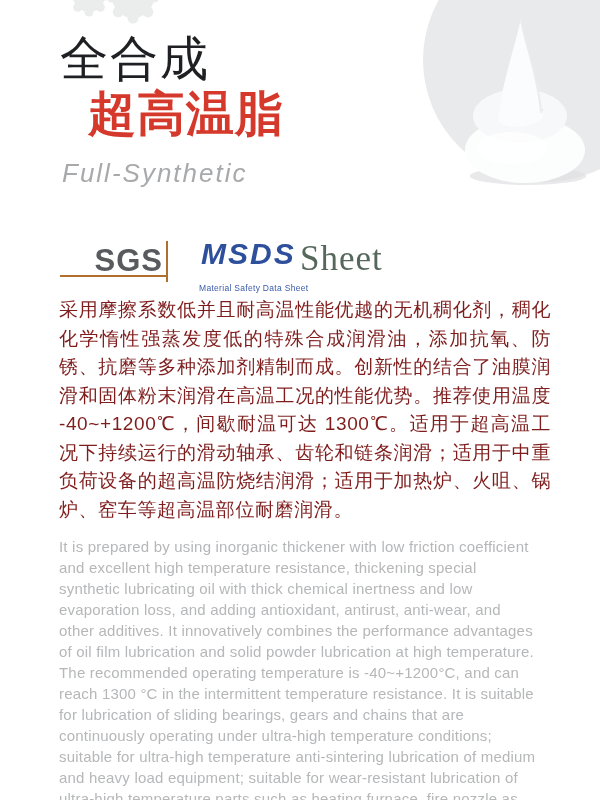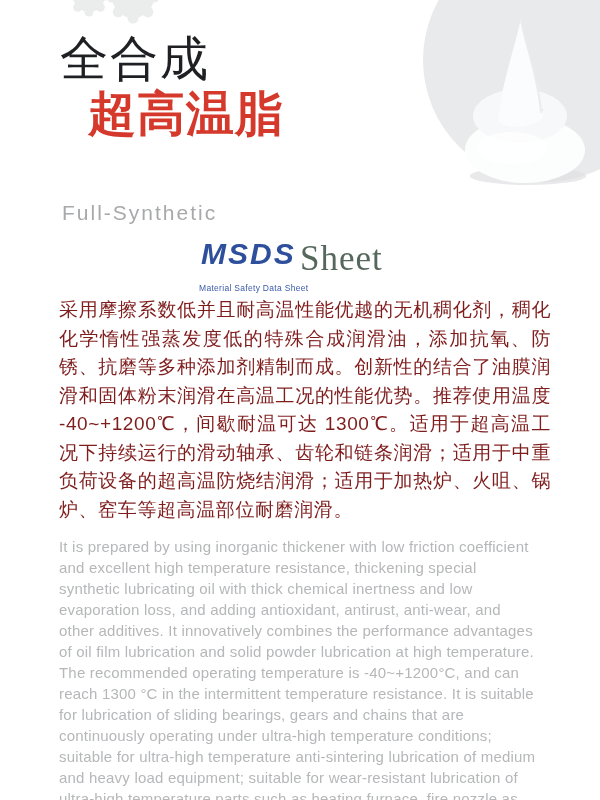--- a/index.html
+++ b/index.html
@@ -22,22 +22,22 @@
   
   .title-cn { position: absolute; left: 60px; top: 32px; line-height: 1.14; }
   .title-line1 {
     font-size: 48px; font-weight: 400; color: #1f2023; letter-spacing: 2px;
   }
   .title-line2 {
     font-size: 48px; font-weight: 800; color: #d5392c; letter-spacing: 1px; margin-left: 28px;
   }
   .subtitle {
     position: absolute; left: 62px; top: 161px;
-    font-size: 21px; line-height: 24px;
-    color: #a8a9ab; letter-spacing: 2px; font-weight: 500; margin-top: 40px;
+    font-style: italic; font-size: 26px; line-height: 24px;
+    color: #a8a9ab; letter-spacing: 2px; font-weight: 500;
   }
 
   
   .certs { position: absolute; left: 60px; top: 239px; width: 360px; height: 50px; }
   .sgs { position: absolute; left: 0; top: 0; width: 108px; height: 40px; }
   .sgs::before { 
     content: ""; position: absolute; left: 0; right: 0; bottom: 2px; height: 2px;
     background: #b06f2f;
   }
   .sgs::after { 
@@ -117,20 +117,23 @@
     <div class="title-cn">
       <div class="title-line1">全合成</div>
       <div class="title-line2">超高温脂</div>
     </div>
     <div class="subtitle">
       <div>Full-Synthetic</div>
     </div>
   </header>
 
   <div class="certs">
+    <div class="sgs">
+      <span class="sgs-text">SGS</span>
+    </div>
     <div class="msds">
       <div class="msds-main">MSDS</div>
       <div class="msds-caption">Material Safety Data Sheet</div>
     </div>
     <div class="rohs">
       <span>Sheet</span>
     </div>
   </div>
 
   <p class="desc-zh">采用摩擦系数低并且耐高温性能优越的无机稠化剂，稠化化学惰性强蒸发度低的特殊合成润滑油，添加抗氧、防锈、抗磨等多种添加剂精制而成。创新性的结合了油膜润滑和固体粉末润滑在高温工况的性能优势。推荐使用温度 -40~+1200℃，间歇耐温可达 1300℃。适用于超高温工况下持续运行的滑动轴承、齿轮和链条润滑；适用于中重负荷设备的超高温防烧结润滑；适用于加热炉、火咀、锅炉、窑车等超高温部位耐磨润滑。</p>

